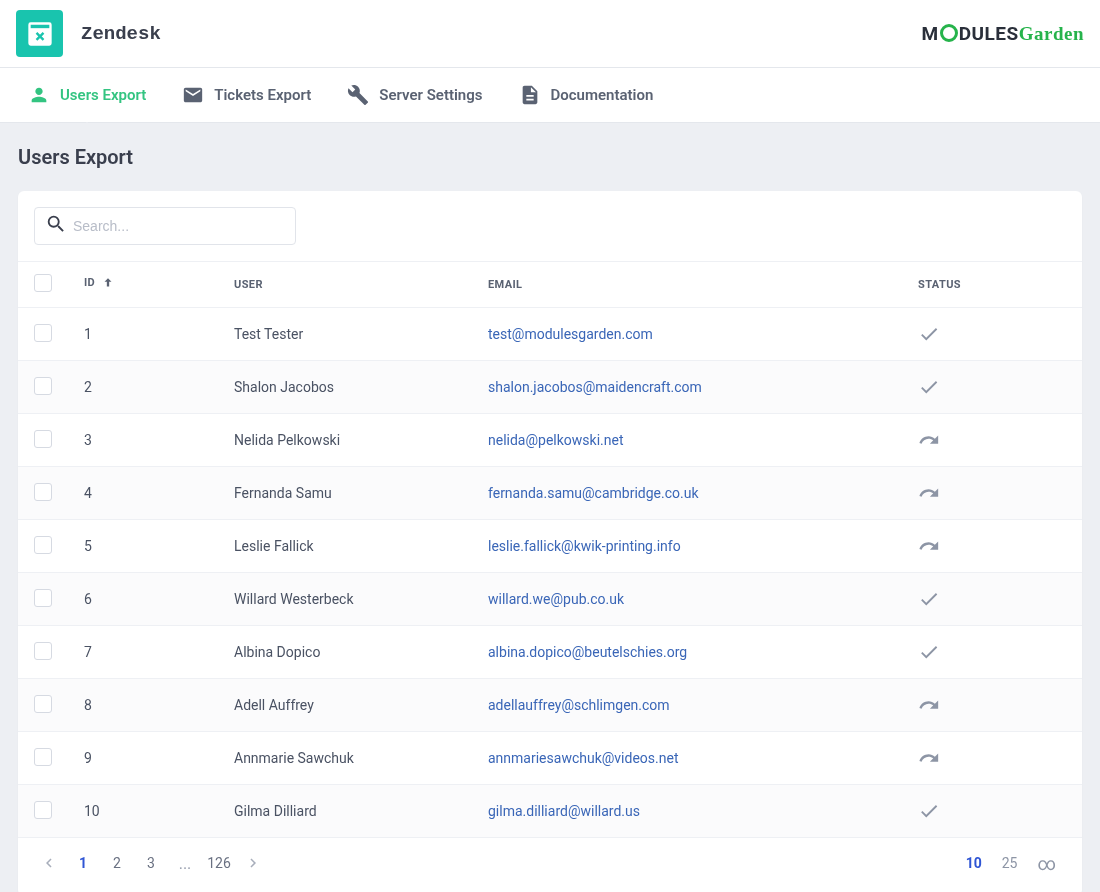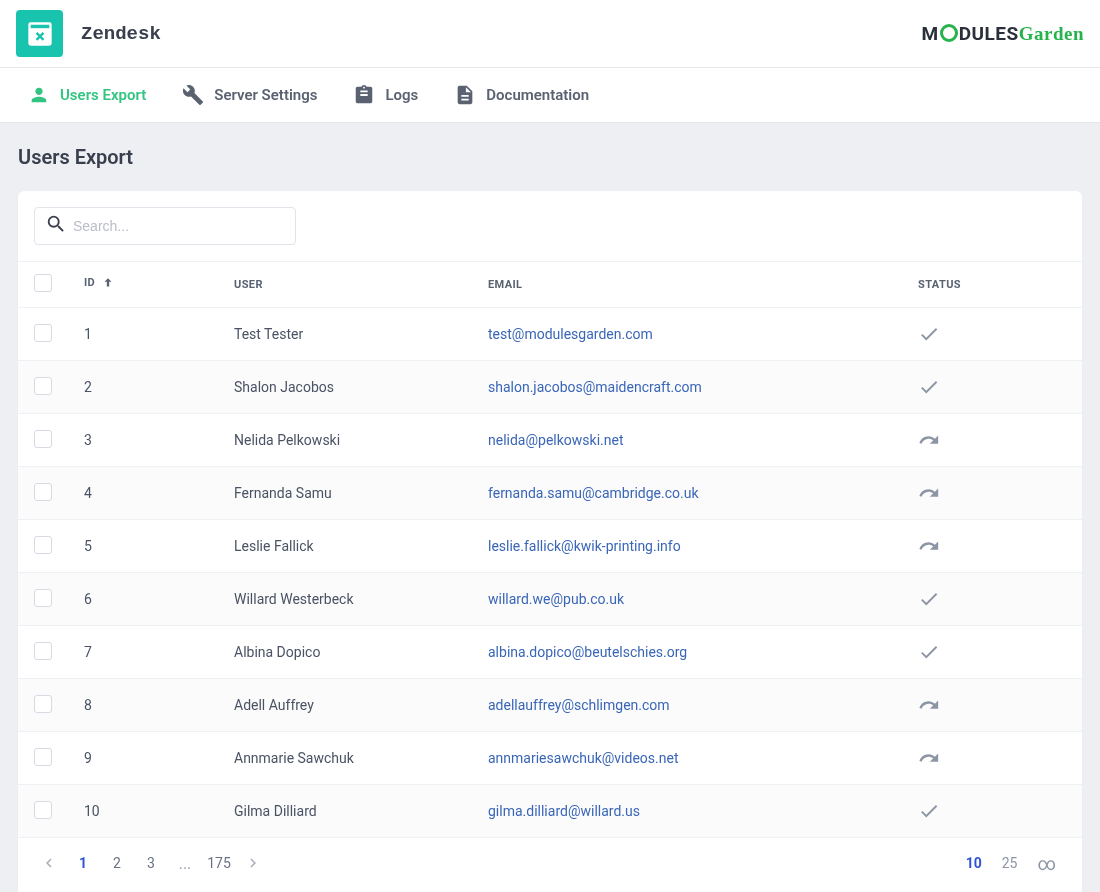--- a/index.html
+++ b/index.html
@@ -83,32 +83,32 @@
       <span class="nav-icon">
         <svg viewBox="0 0 24 24">
           <use href="#i-user"></use>
         </svg>
       </span>
       <span>Users Export</span>
     </div>
     <div class="nav-item">
       <span class="nav-icon">
         <svg viewBox="0 0 24 24">
+          <use href="#i-mail"></use>
+        </svg>
+      </span>
+      <span>Tickets Export</span>
+    </div>
+    <div class="nav-item">
+      <span class="nav-icon">
+        <svg viewBox="0 0 24 24">
           <use href="#i-wrench"></use>
         </svg>
       </span>
       <span>Server Settings</span>
-    </div>
-    <div class="nav-item">
-      <span class="nav-icon">
-        <svg viewBox="0 0 24 24">
-          <use href="#i-clip"></use>
-        </svg>
-      </span>
-      <span>Logs</span>
     </div>
     <div class="nav-item">
       <span class="nav-icon">
         <svg viewBox="0 0 24 24">
           <use href="#i-doc"></use>
         </svg>
       </span>
       <span>Documentation</span>
     </div>
   </div>
@@ -241,21 +241,21 @@
       <div class="pager" id="pager">
           <span class="pg-btn">
             <svg viewBox="0 0 24 24">
               <use href="#i-chevl"></use>
             </svg>
           </span>
           <span class="pg-btn num active">1</span>
           <span class="pg-btn num">2</span>
           <span class="pg-btn num">3</span>
           <span class="pg-ellipsis">...</span>
-          <span class="pg-btn num">175</span>
+          <span class="pg-btn num">126</span>
           <span class="pg-btn">
             <svg viewBox="0 0 24 24">
               <use href="#i-chevr"></use>
             </svg>
           </span>
         </div>
       <div class="footer-spacer"></div>
       <div class="page-sizes" id="page-sizes">
           <span class="ps active">10</span>
           <span class="ps">25</span>

